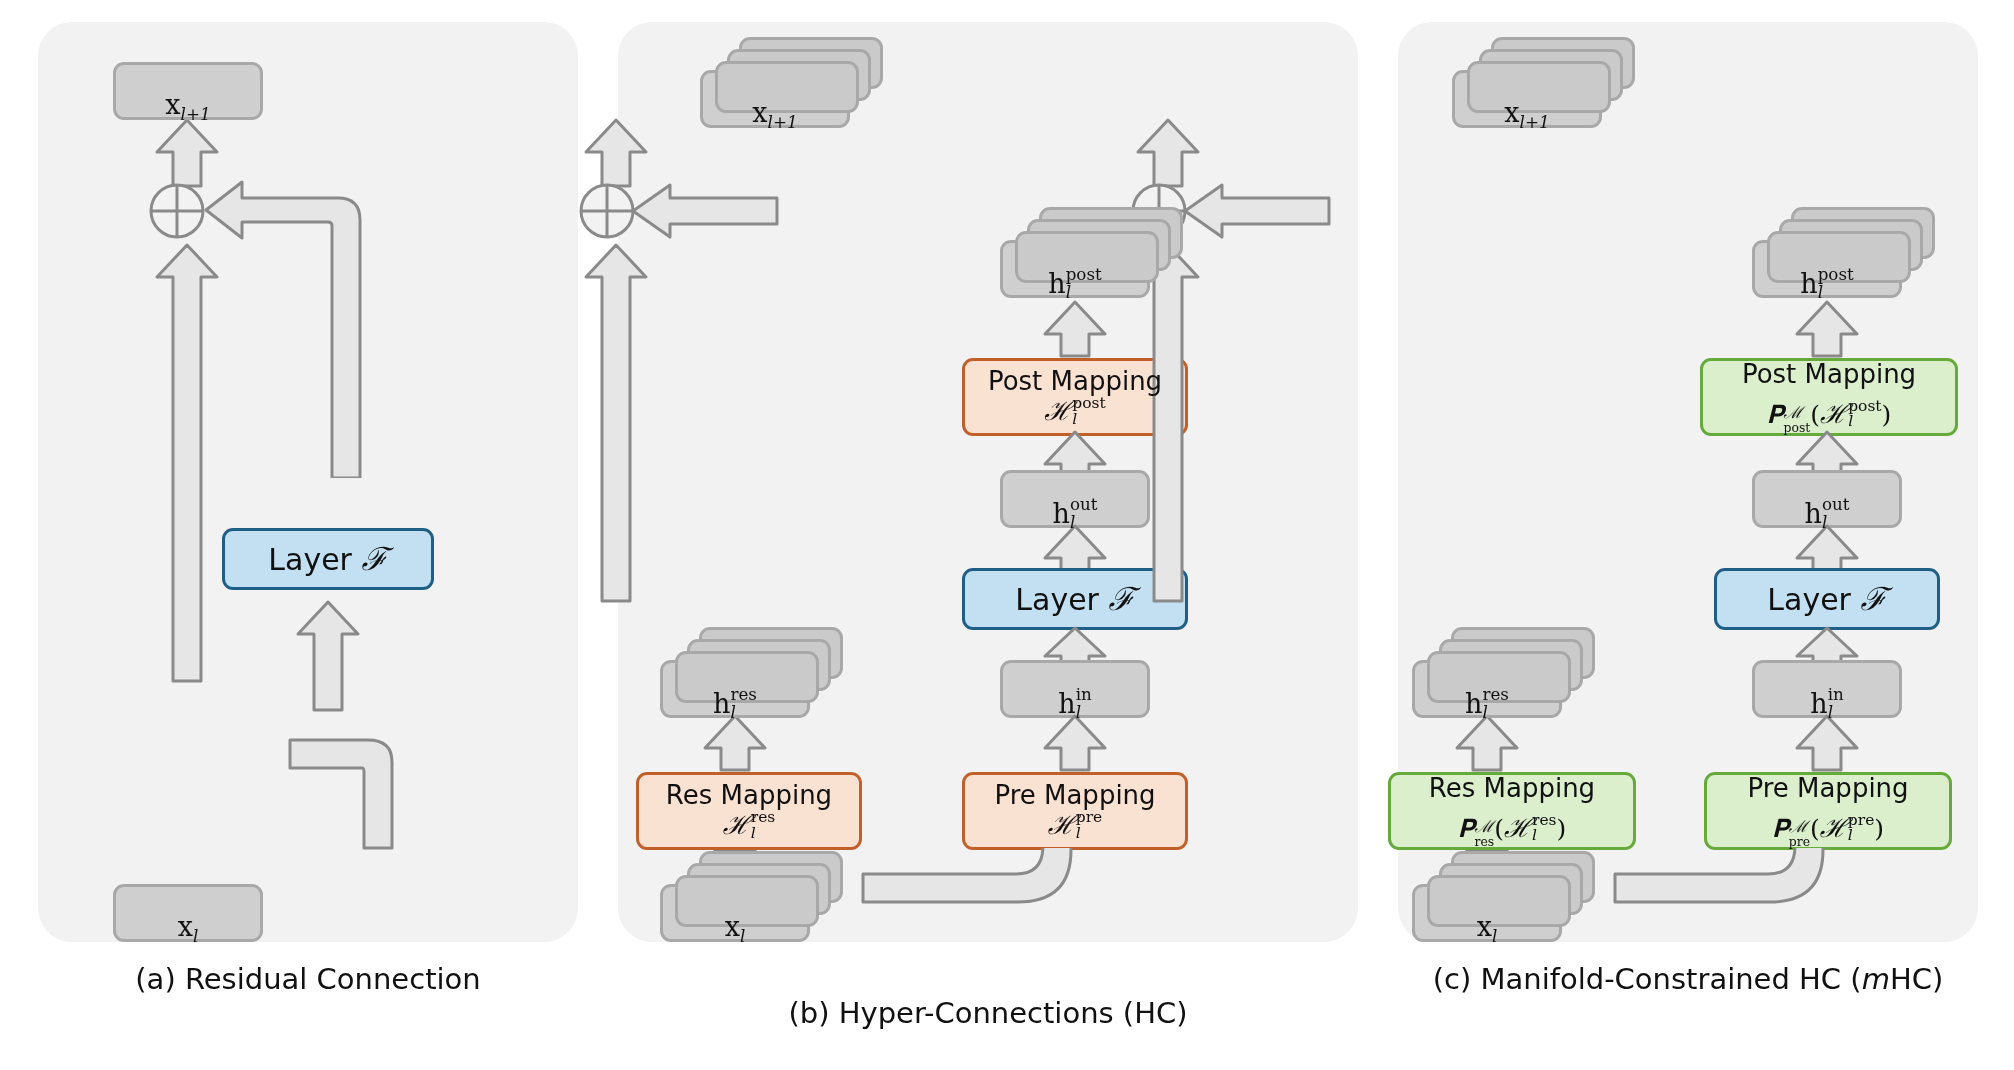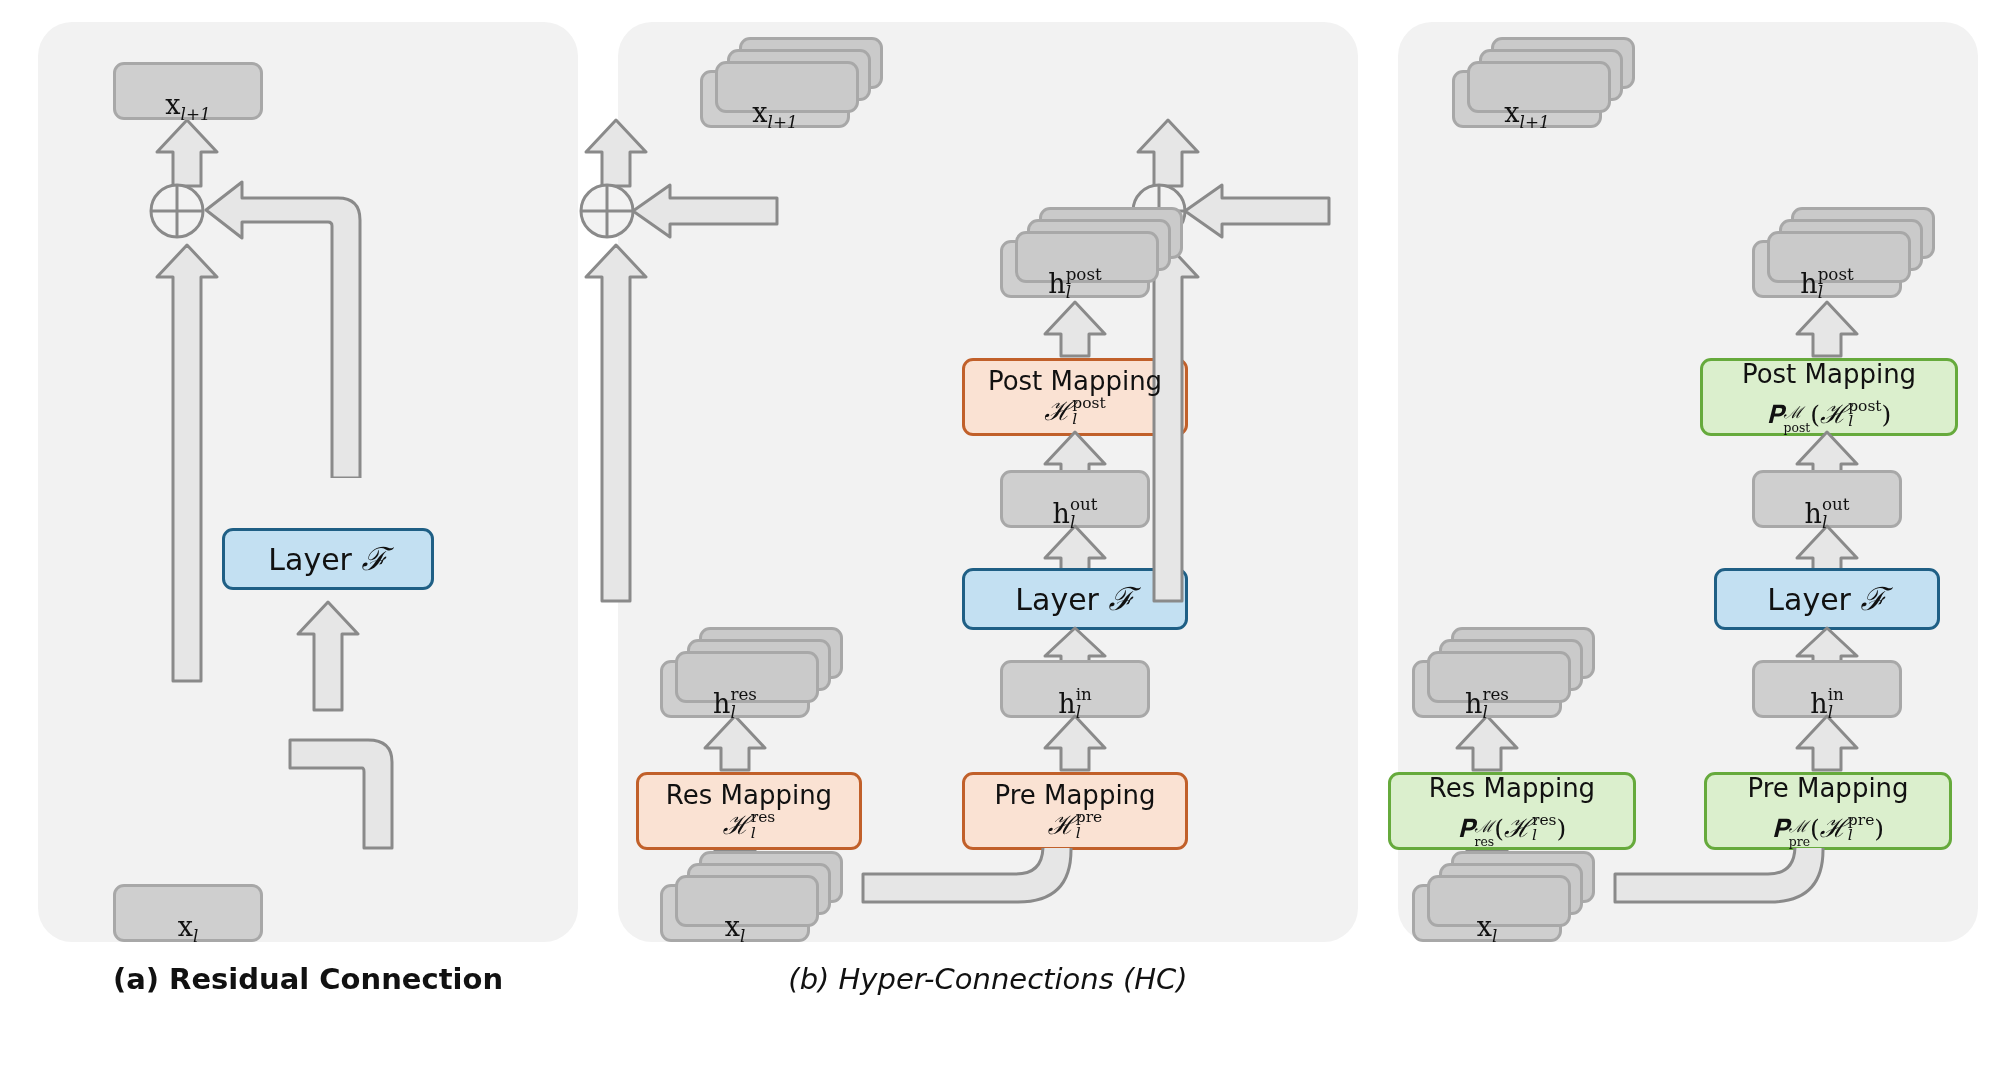--- a/index.html
+++ b/index.html
@@ -21,22 +21,22 @@
   #panel-c{left:1398px;top:22px; width:580px;  height:920px;}
 
   .caption{
     position:absolute;
     text-align:center;
     font-size:29px;
     color:#111;
     font-family:"DejaVu Sans","Liberation Sans",sans-serif;
     white-space:nowrap;
   }
-  #cap-a{left:38px;  top:962px; width:540px;font-weight:bold;}
-  #cap-b{left:618px; top:962px; width:740px;font-style:italic;}
+  #cap-a{left:38px;  top:962px; width:540px;}
+  #cap-b{left:618px; top:996px; width:740px;}
   #cap-c{left:1398px;top:962px; width:580px;}
   .caption i{font-style:italic;}
 
   
   .node{
     position:absolute;
     box-sizing:border-box;
     display:flex;align-items:center;justify-content:center;
     border-radius:11px;
     text-align:center;
@@ -421,14 +421,15 @@
     <span class="ghost"></span>
     <span class="lbl mathvar">x<span class="sub">l</span></span>
   </div>
 
   <div class="connector" style="left:1612px;top:848px;width:230px;height:100px;">
     <svg width="230" height="100" viewBox="0 0 230 100">
       <path d="M3 26 L156 26 Q183 26 183 -2 L183 -60 L211 -60 L211 2 Q211 54 158 54 L3 54 Z" fill="#e6e6e6" stroke="#8a8a8a" stroke-width="3" stroke-linejoin="round"></path>
     </svg>
   </div>
 
+  <div class="caption" id="cap-c">(c) Manifold-Constrained HC (<i>m</i>HC)</div>
 
 </div>
 
 </body></html>

